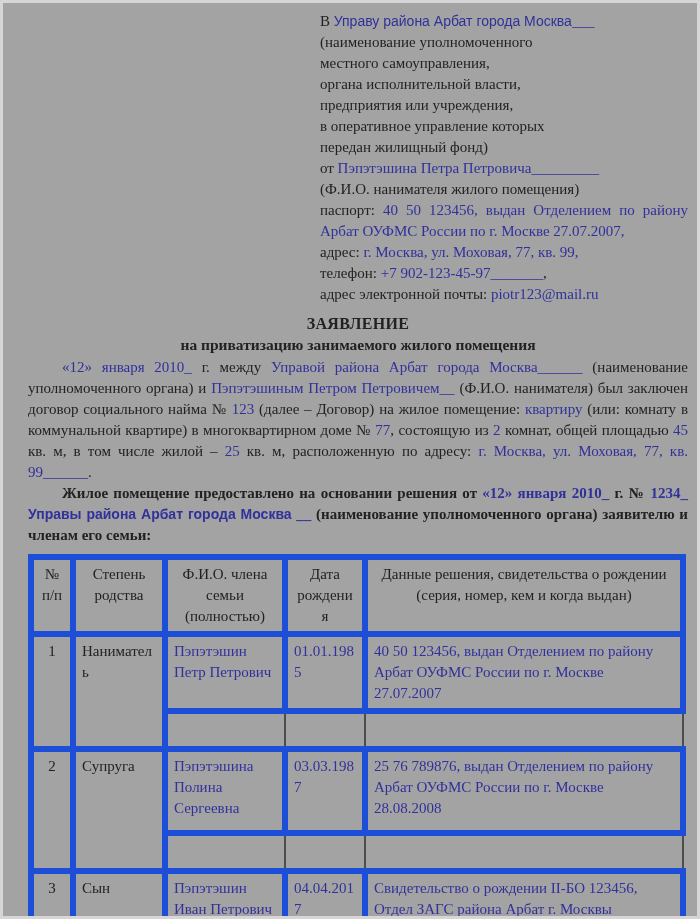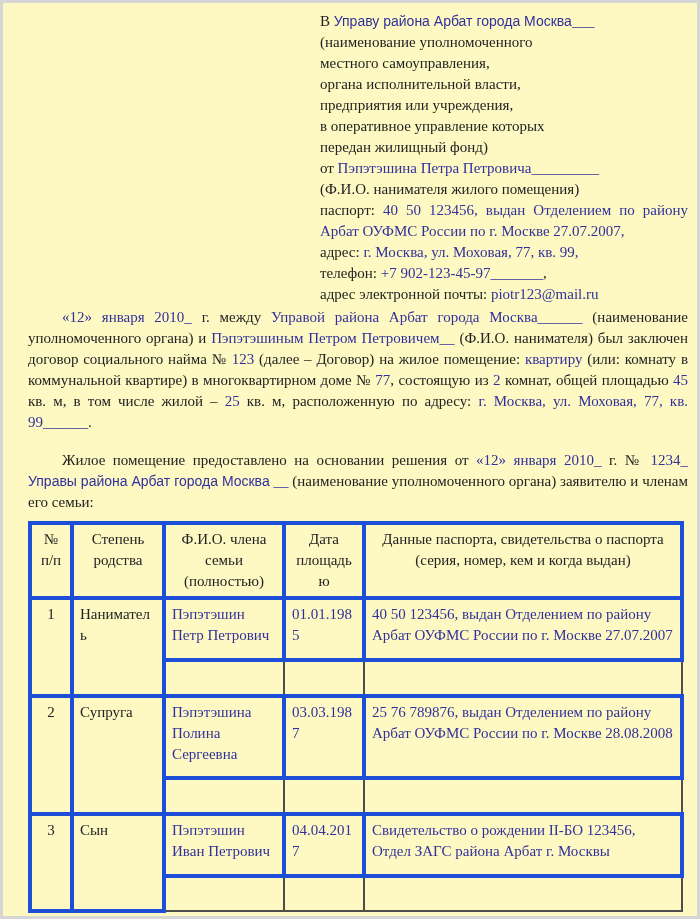--- a/index.html
+++ b/index.html
@@ -2,21 +2,21 @@
 <html lang="ru"><head>
 <meta charset="utf-8">
 <style>
   html, body { margin: 0; padding: 0; background: #ffffff; }
   .page {
     position: relative;
     width: 700px;
     height: 919px;
     box-sizing: border-box;
     border: 3px solid #d6d6d6;
-    background: #fef9c3;
+    background: #a3a3a3;
     padding: 8px 9px 10px 25px;
     font-family: "Liberation Serif", "DejaVu Serif", serif;
     font-size: 15px;
     line-height: 21px;
     color: #222222;
     overflow: hidden;
   }
   
   .header-block {
     margin-left: 292px;
@@ -28,34 +28,34 @@
   
   .title-block { margin-top: 8px; text-align: center; font-weight: bold; }
   .title-main { font-size: 16px; letter-spacing: 0.3px; }
   .title-sub { font-size: 15.5px; }
   
   .para {
     margin-top: 2px;
     text-align: justify;
     text-indent: 34px;
   }
-  .para.tight { margin-top: 17px; }
+  .para.tight { margin-top: 0; font-weight: bold; }
   
   .seg-k  { color: #222222; }
   .seg-b  { color: #31319c; }
   .seg-bs { color: #31319c; font-family: "Liberation Sans", sans-serif; font-size: 14px; }
   
   table.family {
     margin-top: 8px;
     border-collapse: collapse;
     width: 652px;
     table-layout: fixed;
   }
   table.family td, table.family th {
-    border: 4px solid #1d4ed8;
+    border: 6px solid #1d4ed8;
     vertical-align: top;
     padding: 4px 6px;
     font-weight: normal;
     word-wrap: break-word;
   }
   th.h-cell { text-align: center; padding-top: 8px; }
   col.w-num { width: 42px; }
   col.w-rel { width: 92px; }
   col.w-name { width: 120px; }
   col.w-dob { width: 80px; }
@@ -81,39 +81,43 @@
     <div class="header-center">в оперативное управление которых</div>
     <div class="header-center">передан жилищный фонд)</div>
     <div class="header-line"><span class="seg-k">от </span><span class="seg-b">Пэпэтэшина Петра Петровича</span><span class="seg-b">_________</span></div>
     <div class="header-center">(Ф.И.О. нанимателя жилого помещения)</div>
     <div class="header-justify"><span class="seg-k">паспорт: </span><span class="seg-b">40 50 123456, выдан Отделением по району Арбат ОУФМС России по г. Москве 27.07.2007,</span></div>
     <div class="header-line"><span class="seg-k">адрес: </span><span class="seg-b">г. Москва, ул. Моховая, 77, кв. 99,</span></div>
     <div class="header-line"><span class="seg-k">телефон: </span><span class="seg-b">+7 902-123-45-97</span><span class="seg-b">_______</span><span class="seg-k">,</span></div>
     <div class="header-line"><span class="seg-k">адрес электронной почты: </span><span class="seg-b">piotr123@mail.ru</span></div>
   </div>
 
+  <div class="title-block">
+    <div class="title-main">ЗАЯВЛЕНИЕ</div>
+    <div class="title-sub">на приватизацию занимаемого жилого помещения</div>
+  </div>
 
   <div class="para"><span class="seg-b">«12» января 2010_</span><span class="seg-k"> г. между </span><span class="seg-b">Управой района Арбат города Москва______</span><span class="seg-k"> (наименование уполномоченного органа) и </span><span class="seg-b">Пэпэтэшиным Петром Петровичем__</span><span class="seg-k"> (Ф.И.О. нанимателя) был заключен договор социального найма № </span><span class="seg-b">123</span><span class="seg-k"> (далее – Договор) на жилое помещение: </span><span class="seg-b">квартиру</span><span class="seg-k"> (или: комнату в коммунальной квартире) в многоквартирном доме № </span><span class="seg-b">77</span><span class="seg-k">, состоящую из </span><span class="seg-b">2</span><span class="seg-k"> комнат, общей площадью </span><span class="seg-b">45</span><span class="seg-k"> кв. м, в том числе жилой – </span><span class="seg-b">25</span><span class="seg-k"> кв. м, расположенную по адресу: </span><span class="seg-b">г. Москва, ул. Моховая, 77, кв. 99______</span><span class="seg-k">.</span></div>
   <div class="para tight"><span class="seg-k">Жилое помещение предоставлено на основании решения от </span><span class="seg-b">«12» января 2010_</span><span class="seg-k"> г. № </span><span class="seg-b">1234_</span><span class="seg-k"> </span><span class="seg-bs">Управы района Арбат города Москва</span><span class="seg-b"> __</span><span class="seg-k"> (наименование уполномоченного органа) заявителю и членам его семьи:</span></div>
 
   <table class="family">
     <colgroup>
       <col class="w-num">
         <col class="w-rel">
         <col class="w-name">
         <col class="w-dob">
         <col class="w-doc">
     </colgroup>
     <tbody>
       <tr>
         <th class="h-cell">№ п/п</th>
         <th class="h-cell">Степень родства</th>
         <th class="h-cell">Ф.И.О. члена семьи (полностью)</th>
-        <th class="h-cell">Дата площадью</th>
-        <th class="h-cell">Данные паспорта, свидетельства о паспорта (серия, номер, кем и когда выдан)</th>
+        <th class="h-cell">Дата рождения</th>
+        <th class="h-cell">Данные решения, свидетельства о рождении (серия, номер, кем и когда выдан)</th>
       </tr>
 
       <tr class="content-row">
         <td class="c-num" rowspan="2">1</td>
         <td class="c-rel" rowspan="2">Наниматель</td>
         <td class="c-name">Пэпэтэшин Петр Петрович</td>
         <td class="c-dob">01.01.1985</td>
         <td class="c-doc">40 50 123456, выдан Отделением по району Арбат ОУФМС России по г. Москве 27.07.2007</td>
       </tr>
       <tr class="spacer">

